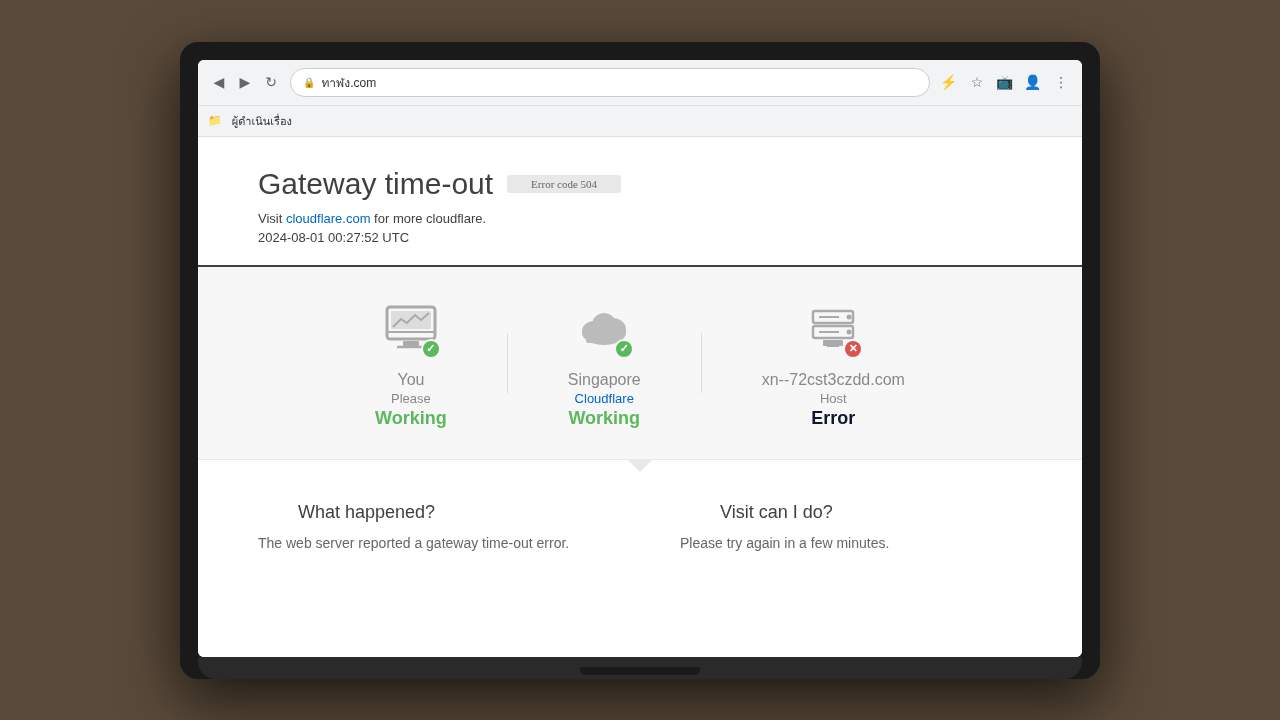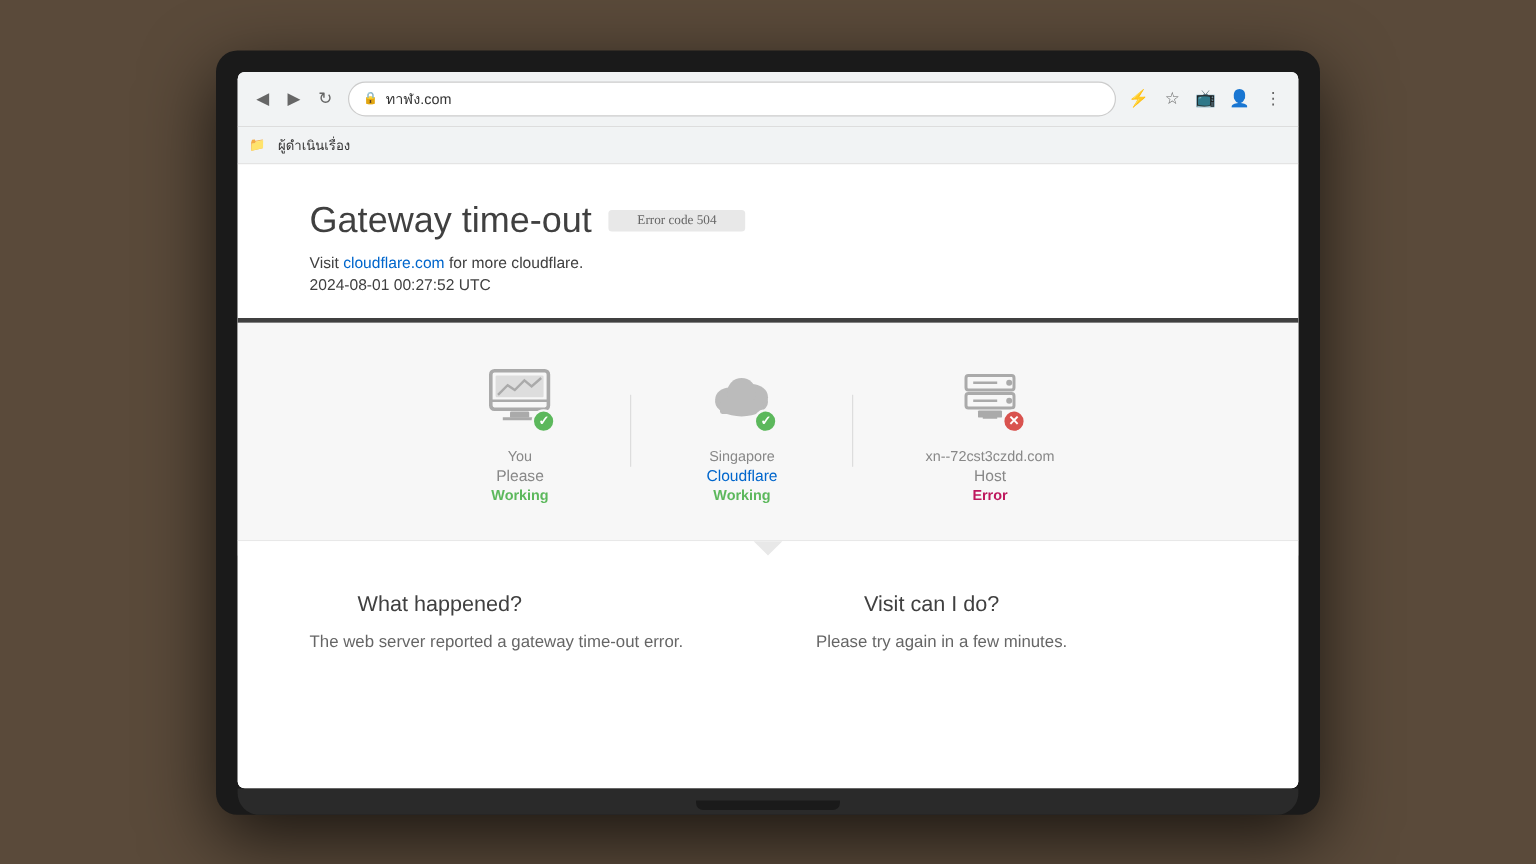--- a/index.html
+++ b/index.html
@@ -118,21 +118,21 @@
     }
 
     
     .page-content {
       background: #fff;
       min-height: 520px;
     }
 
     .error-header {
       padding: 30px 60px 20px 60px;
-      border-bottom: 4px solid #404040;
+      border-bottom: 2px solid #404040;
     }
 
     .error-title-row {
       display: flex;
       align-items: center;
       gap: 14px;
       margin-bottom: 10px;
     }
 
     .error-title {
@@ -217,40 +217,40 @@
       background: #5cb85c;
       color: white;
     }
 
     .status-badge.error {
       background: #d9534f;
       color: white;
     }
 
     .status-location {
-      font-size: 12px;
+      font-size: 16px;
       color: #888;
       margin-bottom: 2px;
     }
 
     .status-name {
       font-size: 13px;
       color: #0066cc;
       margin-bottom: 2px;
     }
 
     .status-name.gray { color: #888; }
 
     .status-value {
-      font-size: 12px;
+      font-size: 18px;
       font-weight: 600;
     }
 
     .status-value.working { color: #5cb85c; }
-    .status-value.error { color: #be185d; }
+    .status-value.error { color: #0f172a; }
 
     
     .info-section {
       padding: 30px 60px;
       display: flex;
       gap: 80px;
     }
 
     .info-col {
       flex: 1;

